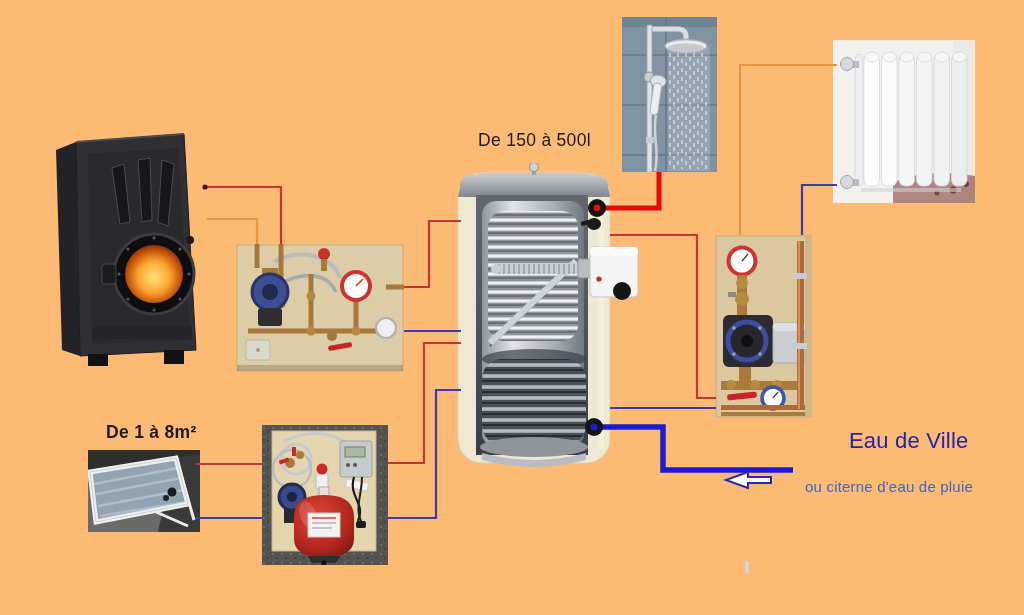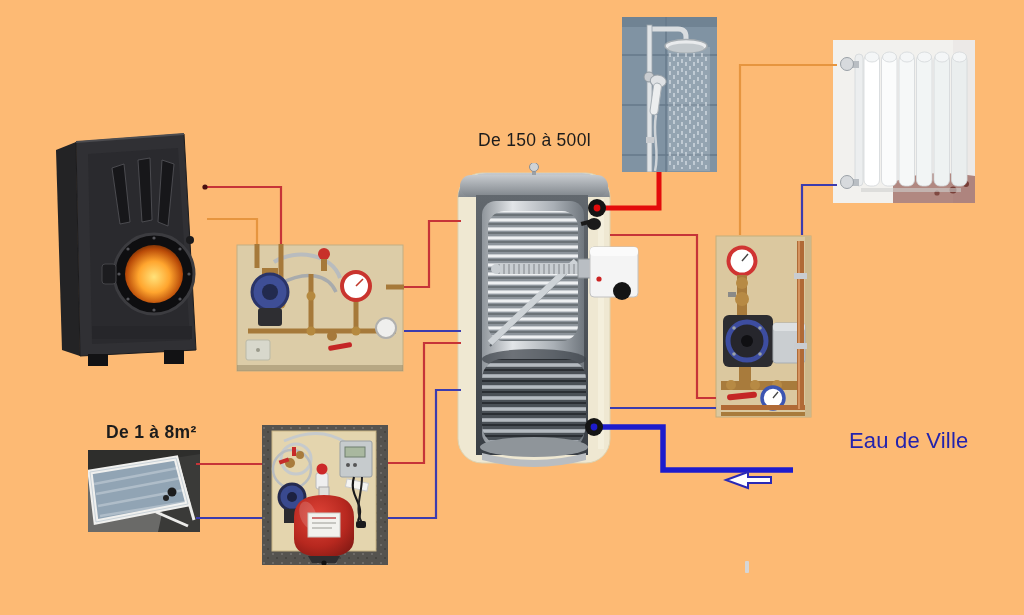--- a/index.html
+++ b/index.html
@@ -338,16 +338,17 @@
     <ellipse cx="594" cy="224" rx="7" ry="6" fill="#1a1a1a"></ellipse>
     <rect x="581" y="221" width="9" height="4" fill="#1a1a1a" transform="rotate(-15 585 223)"></rect>
     <circle cx="594" cy="427" r="9" fill="#141414"></circle>
     <circle cx="594" cy="427" r="3.4" fill="#1d1ccd"></circle>
     <polygon points="726,480 748,472 748,477 771,477 771,483 748,483 748,488" fill="#ffffff" stroke="#2a2ab5" stroke-width="2"></polygon>
   </svg>
 
   <div class="label" id="lbl-tank">De 150 à 500l</div>
   <div class="label" id="lbl-solar">De 1 à 8m²</div>
   <div class="label" id="lbl-water">Eau de Ville</div>
+  <div class="label" id="lbl-water2">ou citerne d'eau de pluie</div>
 
   <div class="abs" id="stray-tick"></div>
 
 </div>
 
 </body></html>

